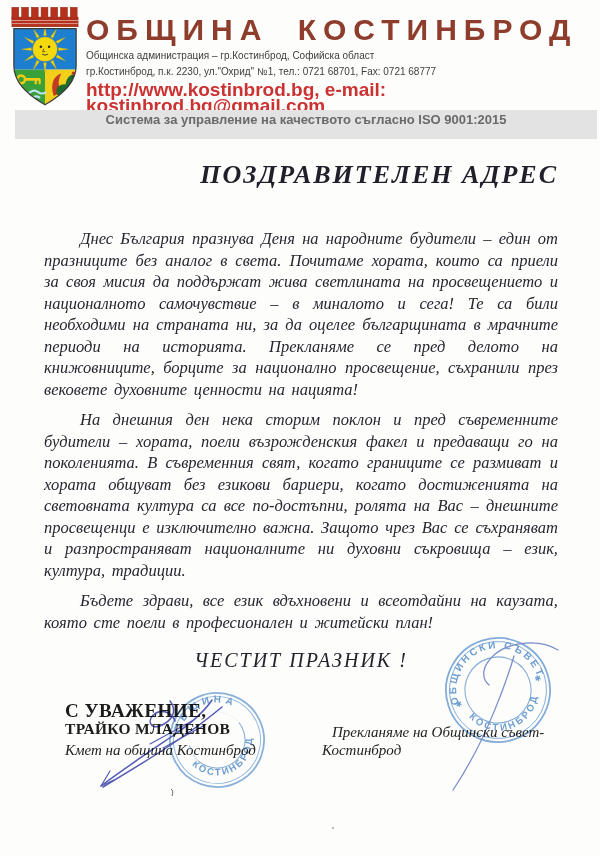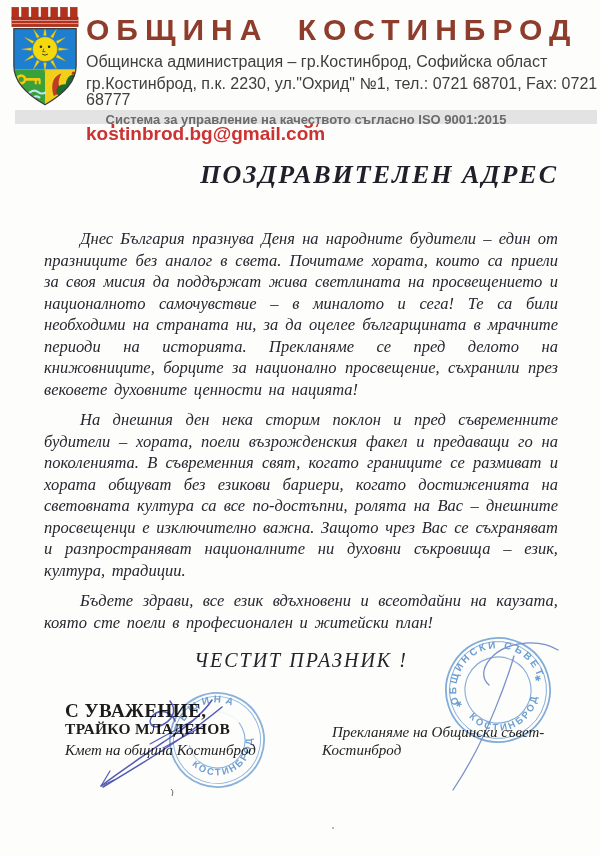--- a/index.html
+++ b/index.html
@@ -11,29 +11,29 @@
   
   .coat{position:absolute; left:8px; top:5px; width:74px; height:102px;}
   .head-text{position:absolute; left:86px; top:12px; width:512px;}
   .muni-name{
     font-family:Liberation Sans, sans-serif;
     font-weight:bold; font-size:30px; line-height:36px;
     letter-spacing:7px; word-spacing:14px; color:#8e3c2c; white-space:nowrap;
   }
   .addr{
     font-family:"Liberation Sans","DejaVu Sans",sans-serif;
-    font-size:16px; line-height:16px; color:#3e3e3e; margin-top:6px;
+    font-size:10px; line-height:16px; color:#3e3e3e; margin-top:0;
   }
   .addr:first-of-type{margin-top:7px;}
   .contact{
     font-family:"Liberation Sans","DejaVu Sans",sans-serif;
     font-size:19px; line-height:16px; color:#cc3232; margin-top:2px; font-weight:bold;
   }
   .iso-band{
-    position:absolute; left:15px; width:582px; top:110px; height:14px;
+    position:absolute; left:15px; width:582px; top:110px; height:29px;
     background:#e3e3e3; text-align:center;
     font-family:"Liberation Sans","DejaVu Sans",sans-serif;
     font-weight:bold; font-size:13px; line-height:19px; color:#6a6a6a;
   }
   
   .doc-main{position:absolute; left:44px; width:514px; top:160px;}
   .doc-title{
     margin:0 0 38px 0; text-align:right;
     font-style:italic; font-weight:600; font-size:26px; letter-spacing:2px;
     color:#20202a;

